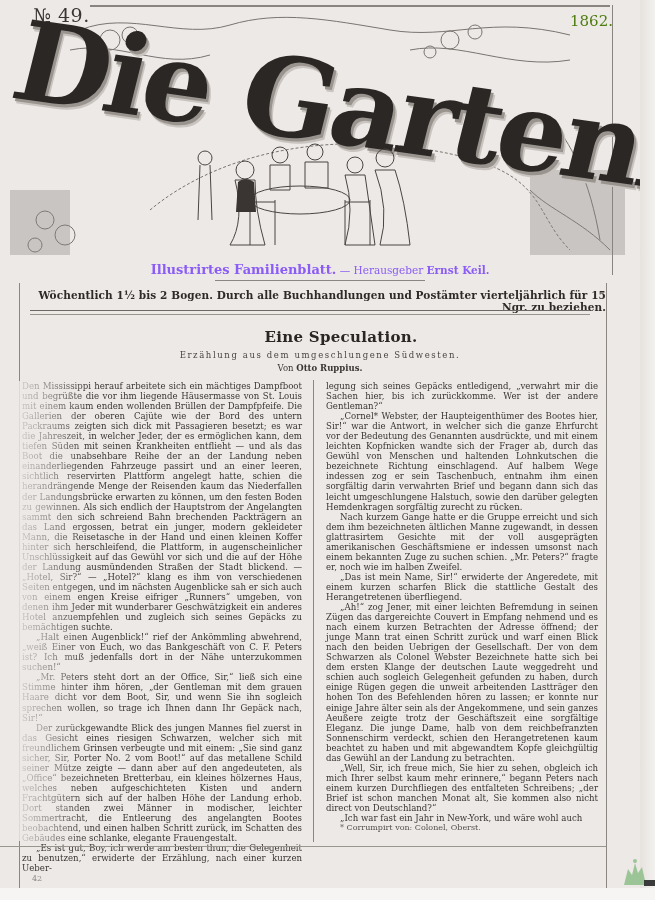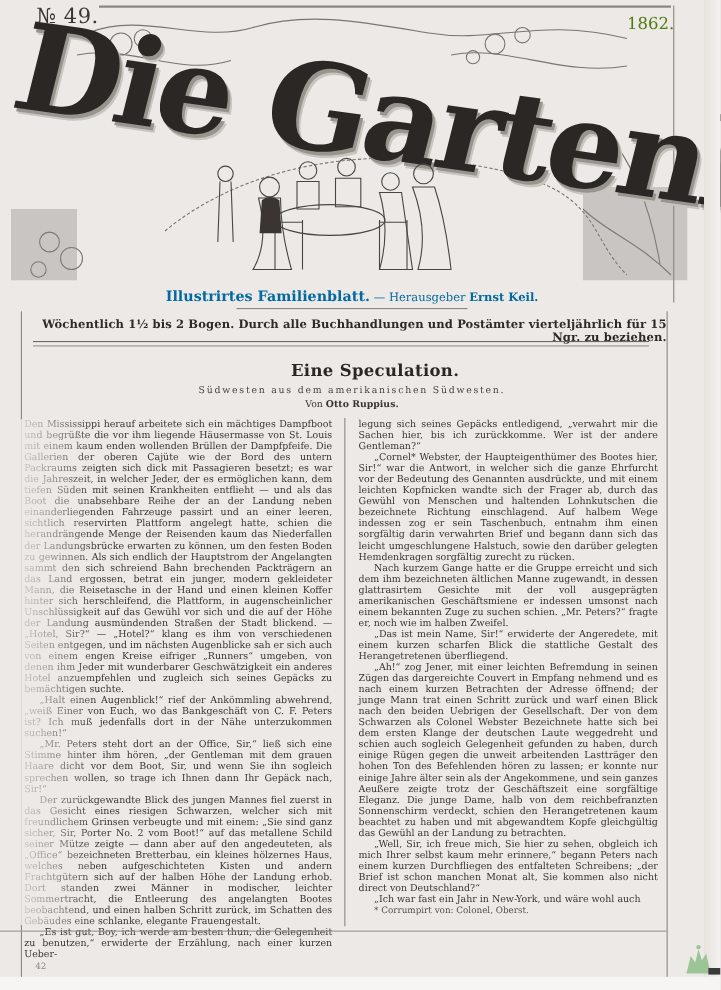--- a/index.html
+++ b/index.html
@@ -39,21 +39,21 @@
     text-shadow: 3px 3px 0 #9a948f, 5px 5px 0 #c9c4bf;
     transform: rotate(8deg) skewX(-6deg);
     transform-origin: 30% 50%;
     white-space: nowrap;
   }
   .illustration {
     position: absolute; left: 150px; top: 140px; width: 300px; height: 110px;
   }
   .tagline {
     position: absolute; left: 0; top: 262px; width: 640px; text-align: center;
-    font-size: 12.5px; color: #0369a1;
+    font-size: 12.5px; color: #8b5cf6;
   }
   .tagline .t1 { font-weight: bold; font-size: 13px; }
   .tagline .t2 { font-size: 10.5px; }
   .tagline .t3 { font-weight: bold; font-size: 10.5px; }
   .rule-short { position: absolute; left: 215px; top: 280px; width: 210px; height: 1px; background: #8c8682; }
 
   
   .sub-frame-left { position: absolute; left: 19px; top: 283px; width: 1px; height: 615px; background: #8c8682; }
   .sub-frame-right { position: absolute; left: 606px; top: 283px; width: 1px; height: 615px; background: #8c8682; }
   .subscription {
@@ -154,21 +154,21 @@
     <div class="rule-short"></div>
   </div>
 
   <div class="sub-frame-left"></div>
   <div class="sub-frame-right"></div>
 
   <div class="subscription">Wöchentlich 1½ bis 2 Bogen.  Durch alle Buchhandlungen und Postämter vierteljährlich für 15 Ngr. zu beziehen.</div>
   <div class="rule-double"></div>
 
   <div class="art-title">Eine Speculation.</div>
-  <div class="art-sub">Südwesten aus dem amerikanischen Südwesten.</div>
+  <div class="art-sub">Erzählung aus dem umgeschlungene Südwesten.</div>
   <div class="art-author">
     <span>Von </span><b>Otto Ruppius.</b>
   </div>
 
   <div class="col col-left">
     <p class="noind">Den Mississippi herauf arbeitete sich ein mächtiges Dampfboot und begrüßte die vor ihm liegende Häusermasse von St. Louis mit einem kaum enden wollenden Brüllen der Dampfpfeife. Die Gallerien der oberen Cajüte wie der Bord des untern Packraums zeigten sich dick mit Passagieren besetzt; es war die Jahreszeit, in welcher Jeder, der es ermöglichen kann, dem tiefen Süden mit seinen Krankheiten entflieht — und als das Boot die unabsehbare Reihe der an der Landung neben einanderliegenden Fahrzeuge passirt und an einer leeren, sichtlich reservirten Plattform angelegt hatte, schien die herandrängende Menge der Reisenden kaum das Niederfallen der Landungsbrücke erwarten zu können, um den festen Boden zu gewinnen. Als sich endlich der Hauptstrom der Angelangten sammt den sich schreiend Bahn brechenden Packträgern an das Land ergossen, betrat ein junger, modern gekleideter Mann, die Reisetasche in der Hand und einen kleinen Koffer hinter sich herschleifend, die Plattform, in augenscheinlicher Unschlüssigkeit auf das Gewühl vor sich und die auf der Höhe der Landung ausmündenden Straßen der Stadt blickend. — „Hotel, Sir?“ — „Hotel?“ klang es ihm von verschiedenen Seiten entgegen, und im nächsten Augenblicke sah er sich auch von einem engen Kreise eifriger „Runners“ umgeben, von denen ihm Jeder mit wunderbarer Geschwätzigkeit ein anderes Hotel anzuempfehlen und zugleich sich seines Gepäcks zu bemächtigen suchte.</p>
     <p>„Halt einen Augenblick!“ rief der Ankömmling abwehrend, „weiß Einer von Euch, wo das Bankgeschäft von C. F. Peters ist? Ich muß jedenfalls dort in der Nähe unterzukommen suchen!“</p>
     <p>„Mr. Peters steht dort an der Office, Sir,“ ließ sich eine Stimme hinter ihm hören, „der Gentleman mit dem grauen Haare dicht vor dem Boot, Sir, und wenn Sie ihn sogleich sprechen wollen, so trage ich Ihnen dann Ihr Gepäck nach, Sir!“</p>
     <p>Der zurückgewandte Blick des jungen Mannes fiel zuerst in das Gesicht eines riesigen Schwarzen, welcher sich mit freundlichem Grinsen verbeugte und mit einem: „Sie sind ganz sicher, Sir, Porter No. 2 vom Boot!“ auf das metallene Schild seiner Mütze zeigte — dann aber auf den angedeuteten, als „Office“ bezeichneten Bretterbau, ein kleines hölzernes Haus, welches neben aufgeschichteten Kisten und andern Frachtgütern sich auf der halben Höhe der Landung erhob. Dort standen zwei Männer in modischer, leichter Sommertracht, die Entleerung des angelangten Bootes beobachtend, und einen halben Schritt zurück, im Schatten des Gebäudes eine schlanke, elegante Frauengestalt.</p>
     <p>„Es ist gut, Boy, ich werde am besten thun, die Gelegenheit zu benutzen,“ erwiderte der Erzählung, nach einer kurzen Ueber-</p>

